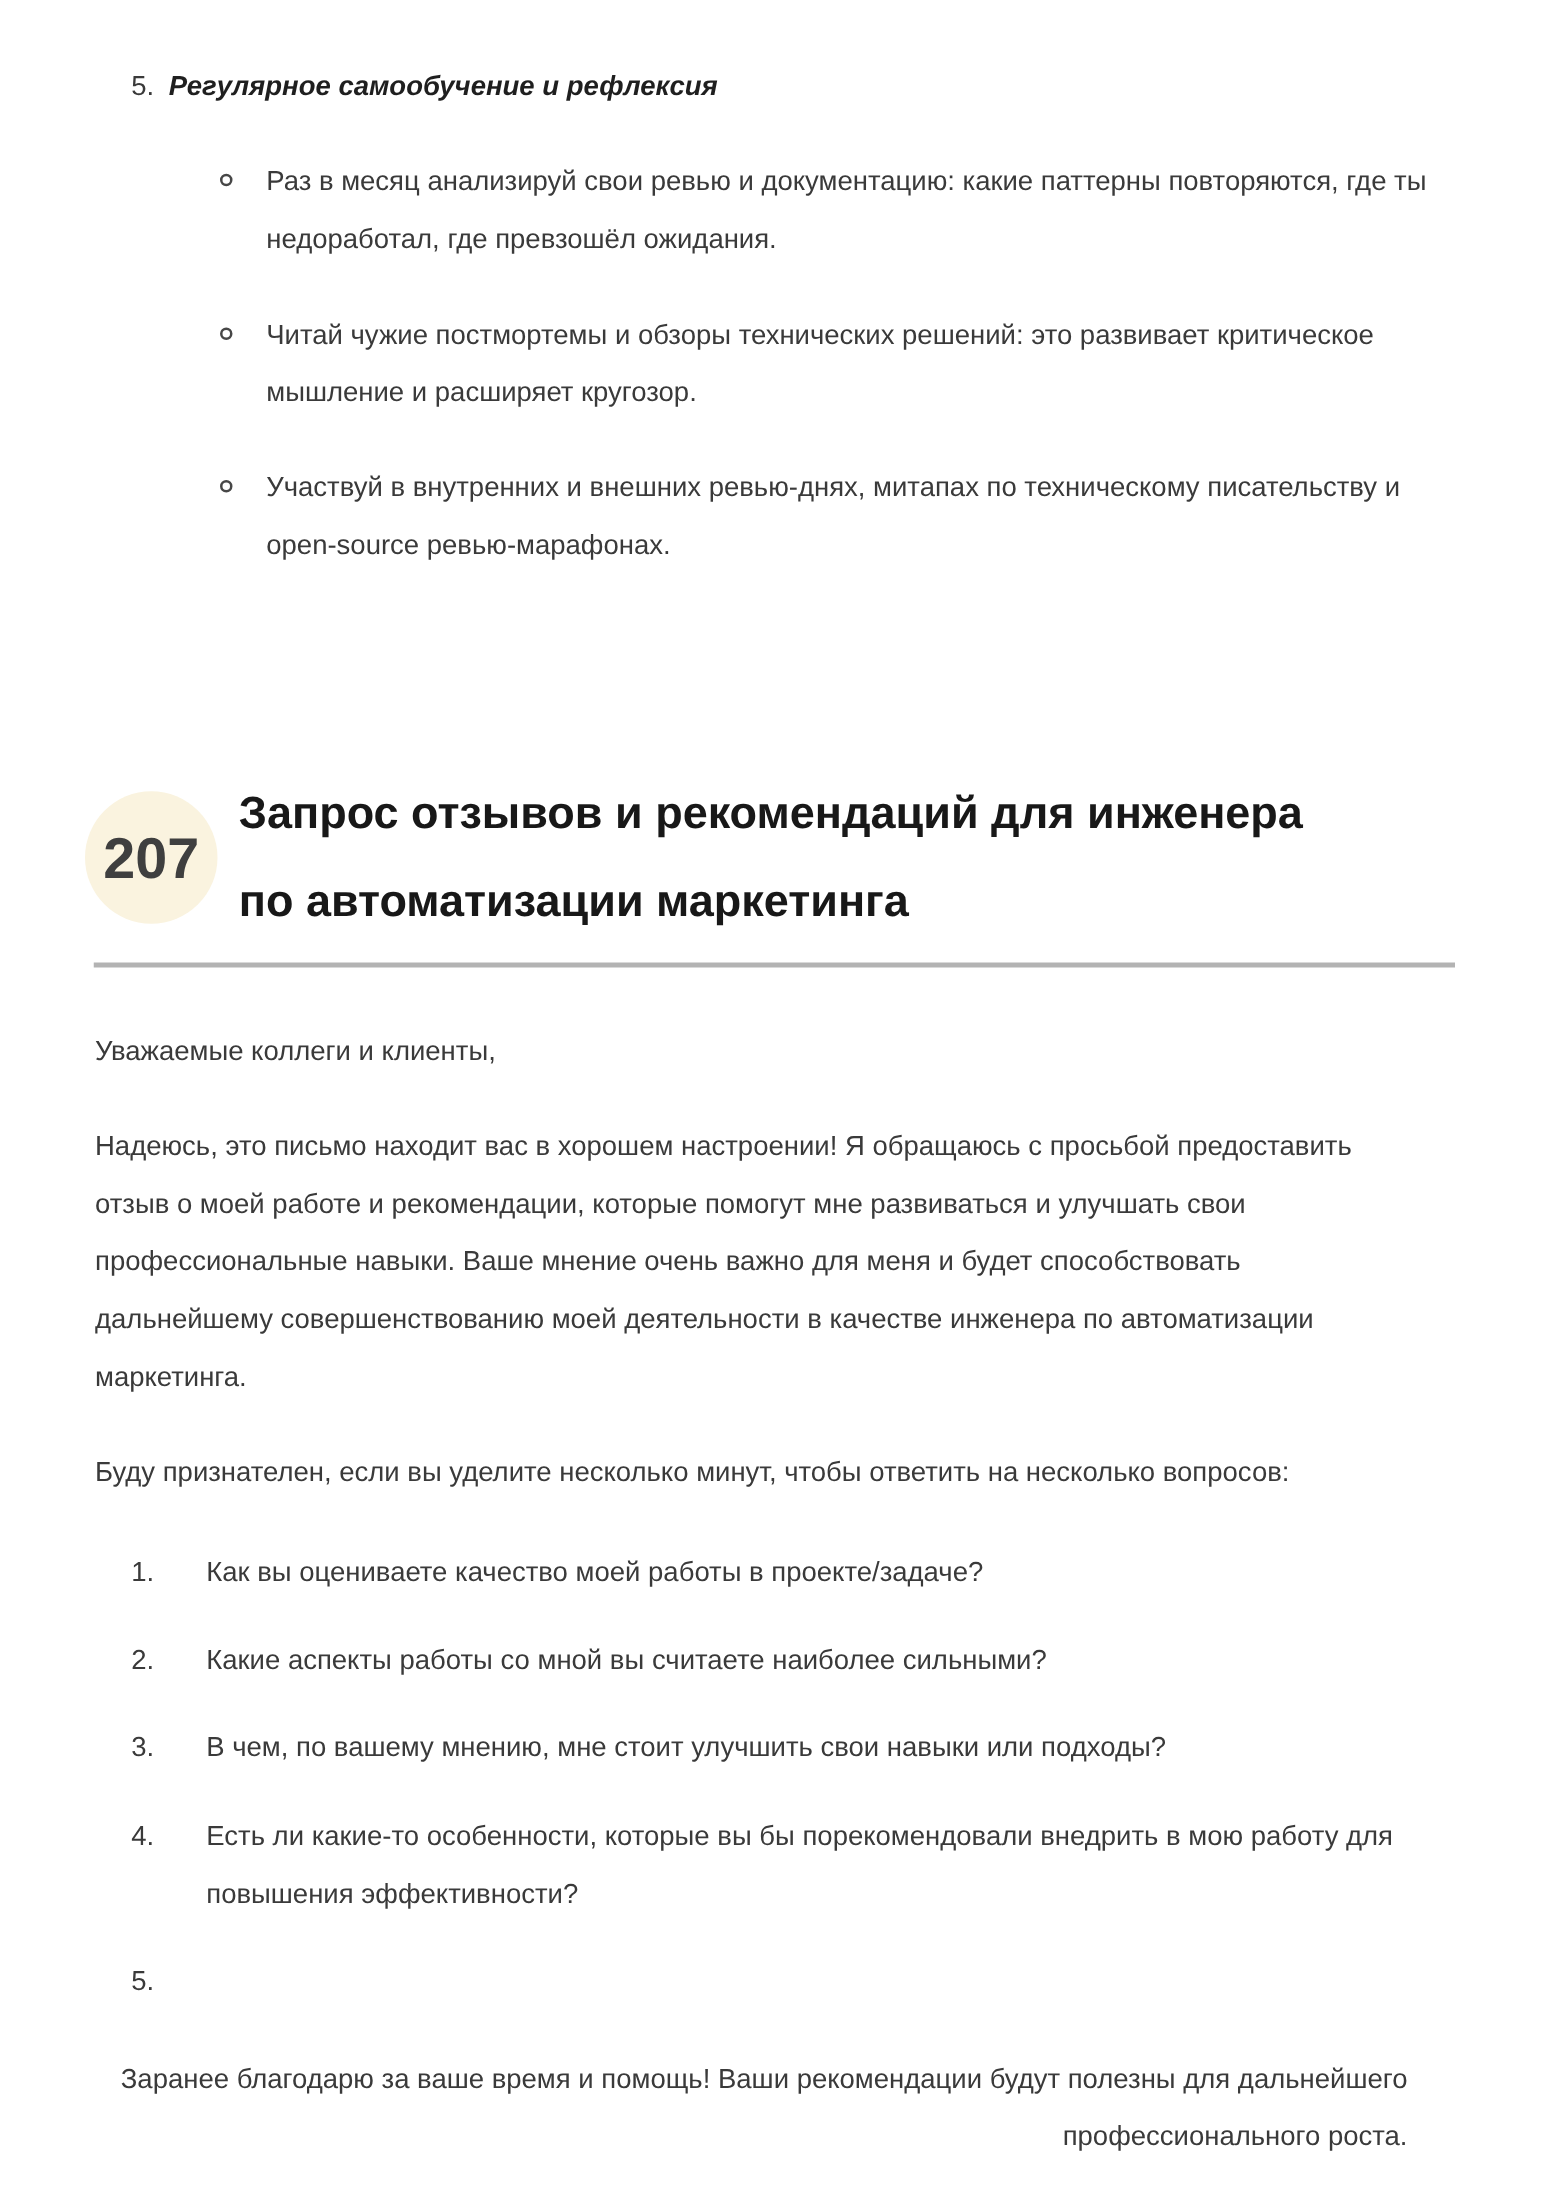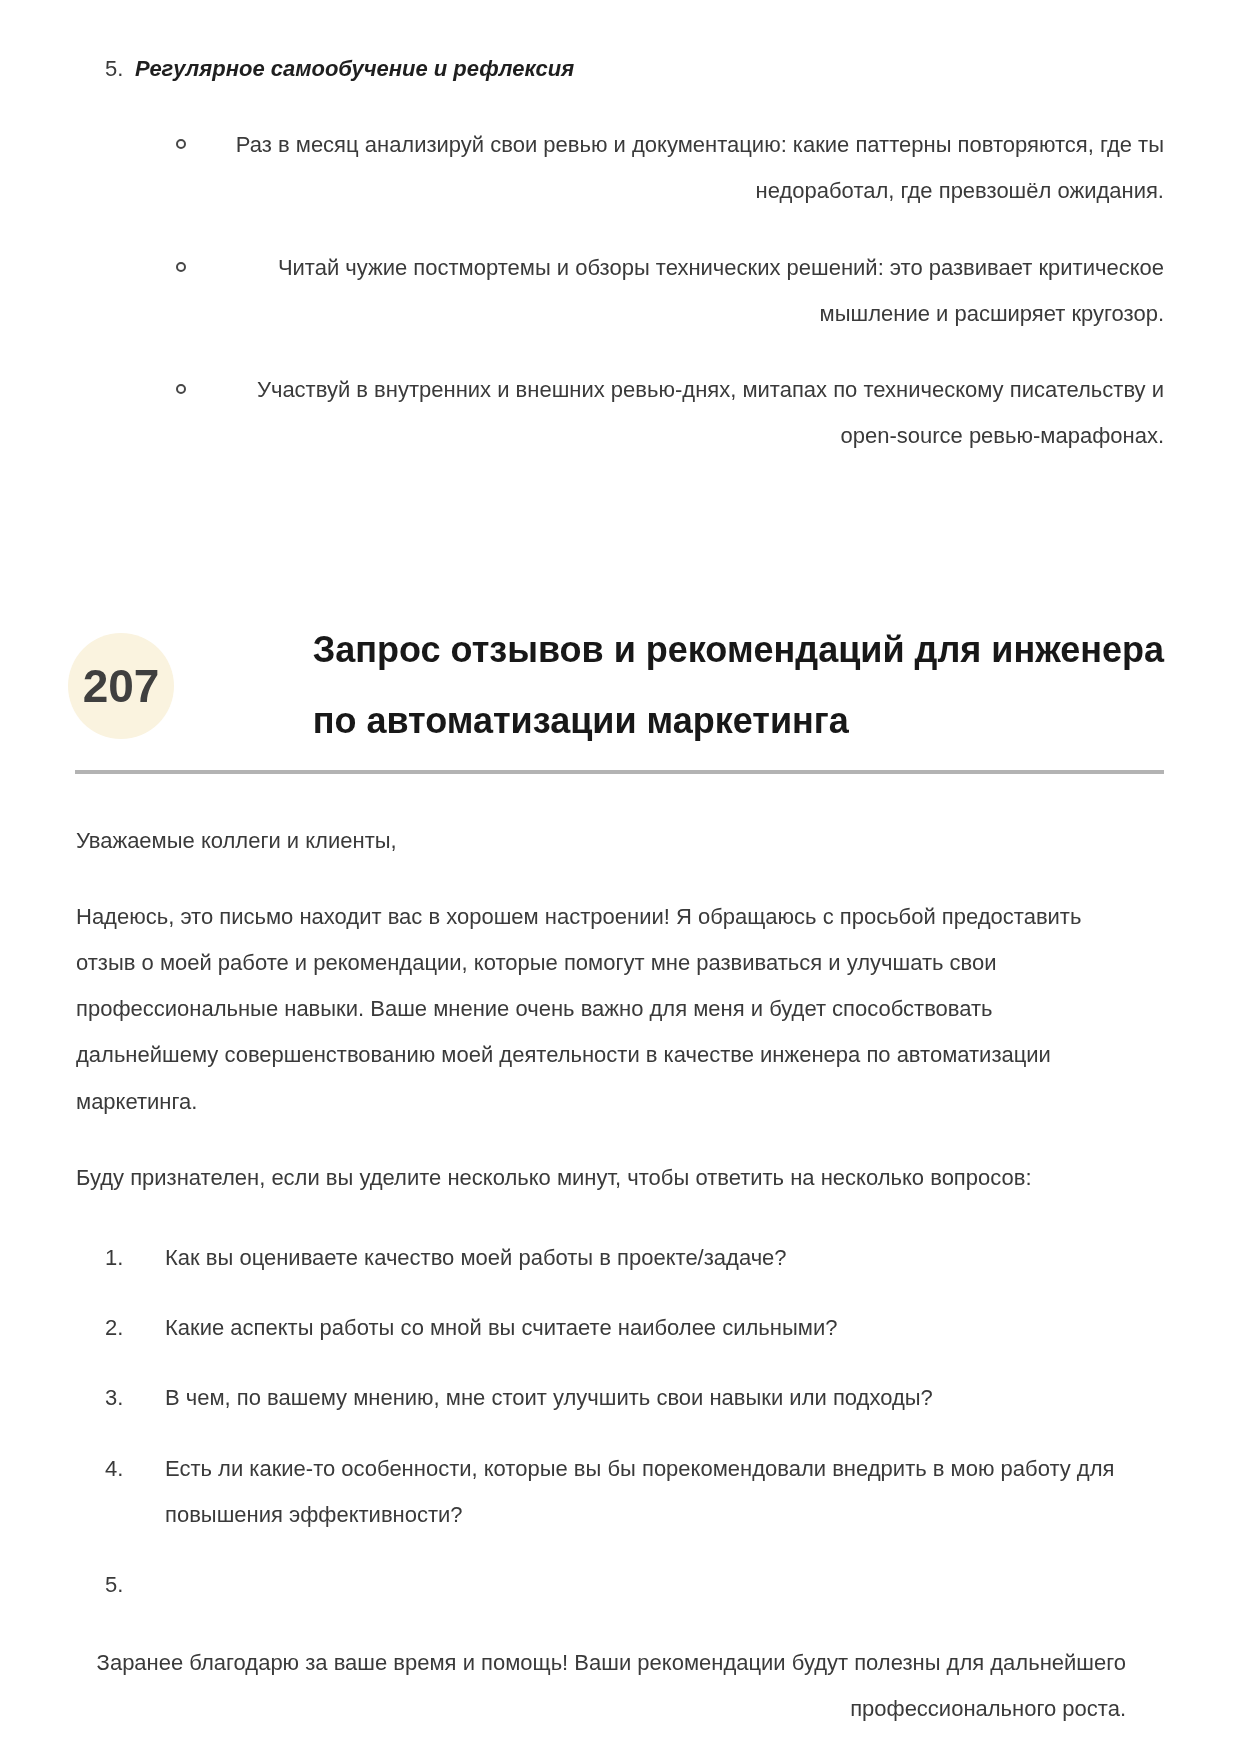--- a/index.html
+++ b/index.html
@@ -18,30 +18,30 @@
   }
 
   
   .num-item { display: flex; }
   .study { margin-left: 30px; }
   .num { flex: 0 0 30px; color: #3a3a3a; }
   .study-title { font-weight: 700; color: #1f1f1f; font-style: italic; }
 
   
   .bullets { list-style: none; margin: 22px 0 0 0; padding: 0 0 0 88px; }
-  .bullet { position: relative; padding-left: 50px; margin-top: 30px; max-width: 1001px; text-align: right; }
+  .bullet { position: relative; padding-left: 50px; margin-top: 30px; max-width: 1001px; }
   .circle {
     position: absolute; left: 13px; top: 17px;
     width: 10px; height: 10px; box-sizing: border-box;
     border: 2px solid #474747; border-radius: 50%;
     background: transparent;
   }
 
   
-  .section-header { display: flex; align-items: center; gap: 17px; margin: 156px 0 0 -7px; justify-content: space-between; }
+  .section-header { display: flex; align-items: center; gap: 17px; margin: 156px 0 0 -7px; }
   .badge {
     flex: 0 0 auto;
     width: 106px; height: 106px; border-radius: 50%;
     background: #faf3df; color: #3f3f3f;
     font-size: 46px; font-weight: 700; line-height: 1;
     display: flex; align-items: center; justify-content: center;
   }
   .section-title {
     margin: 0;
     font-size: 36px; font-weight: 700; line-height: 1.95;

